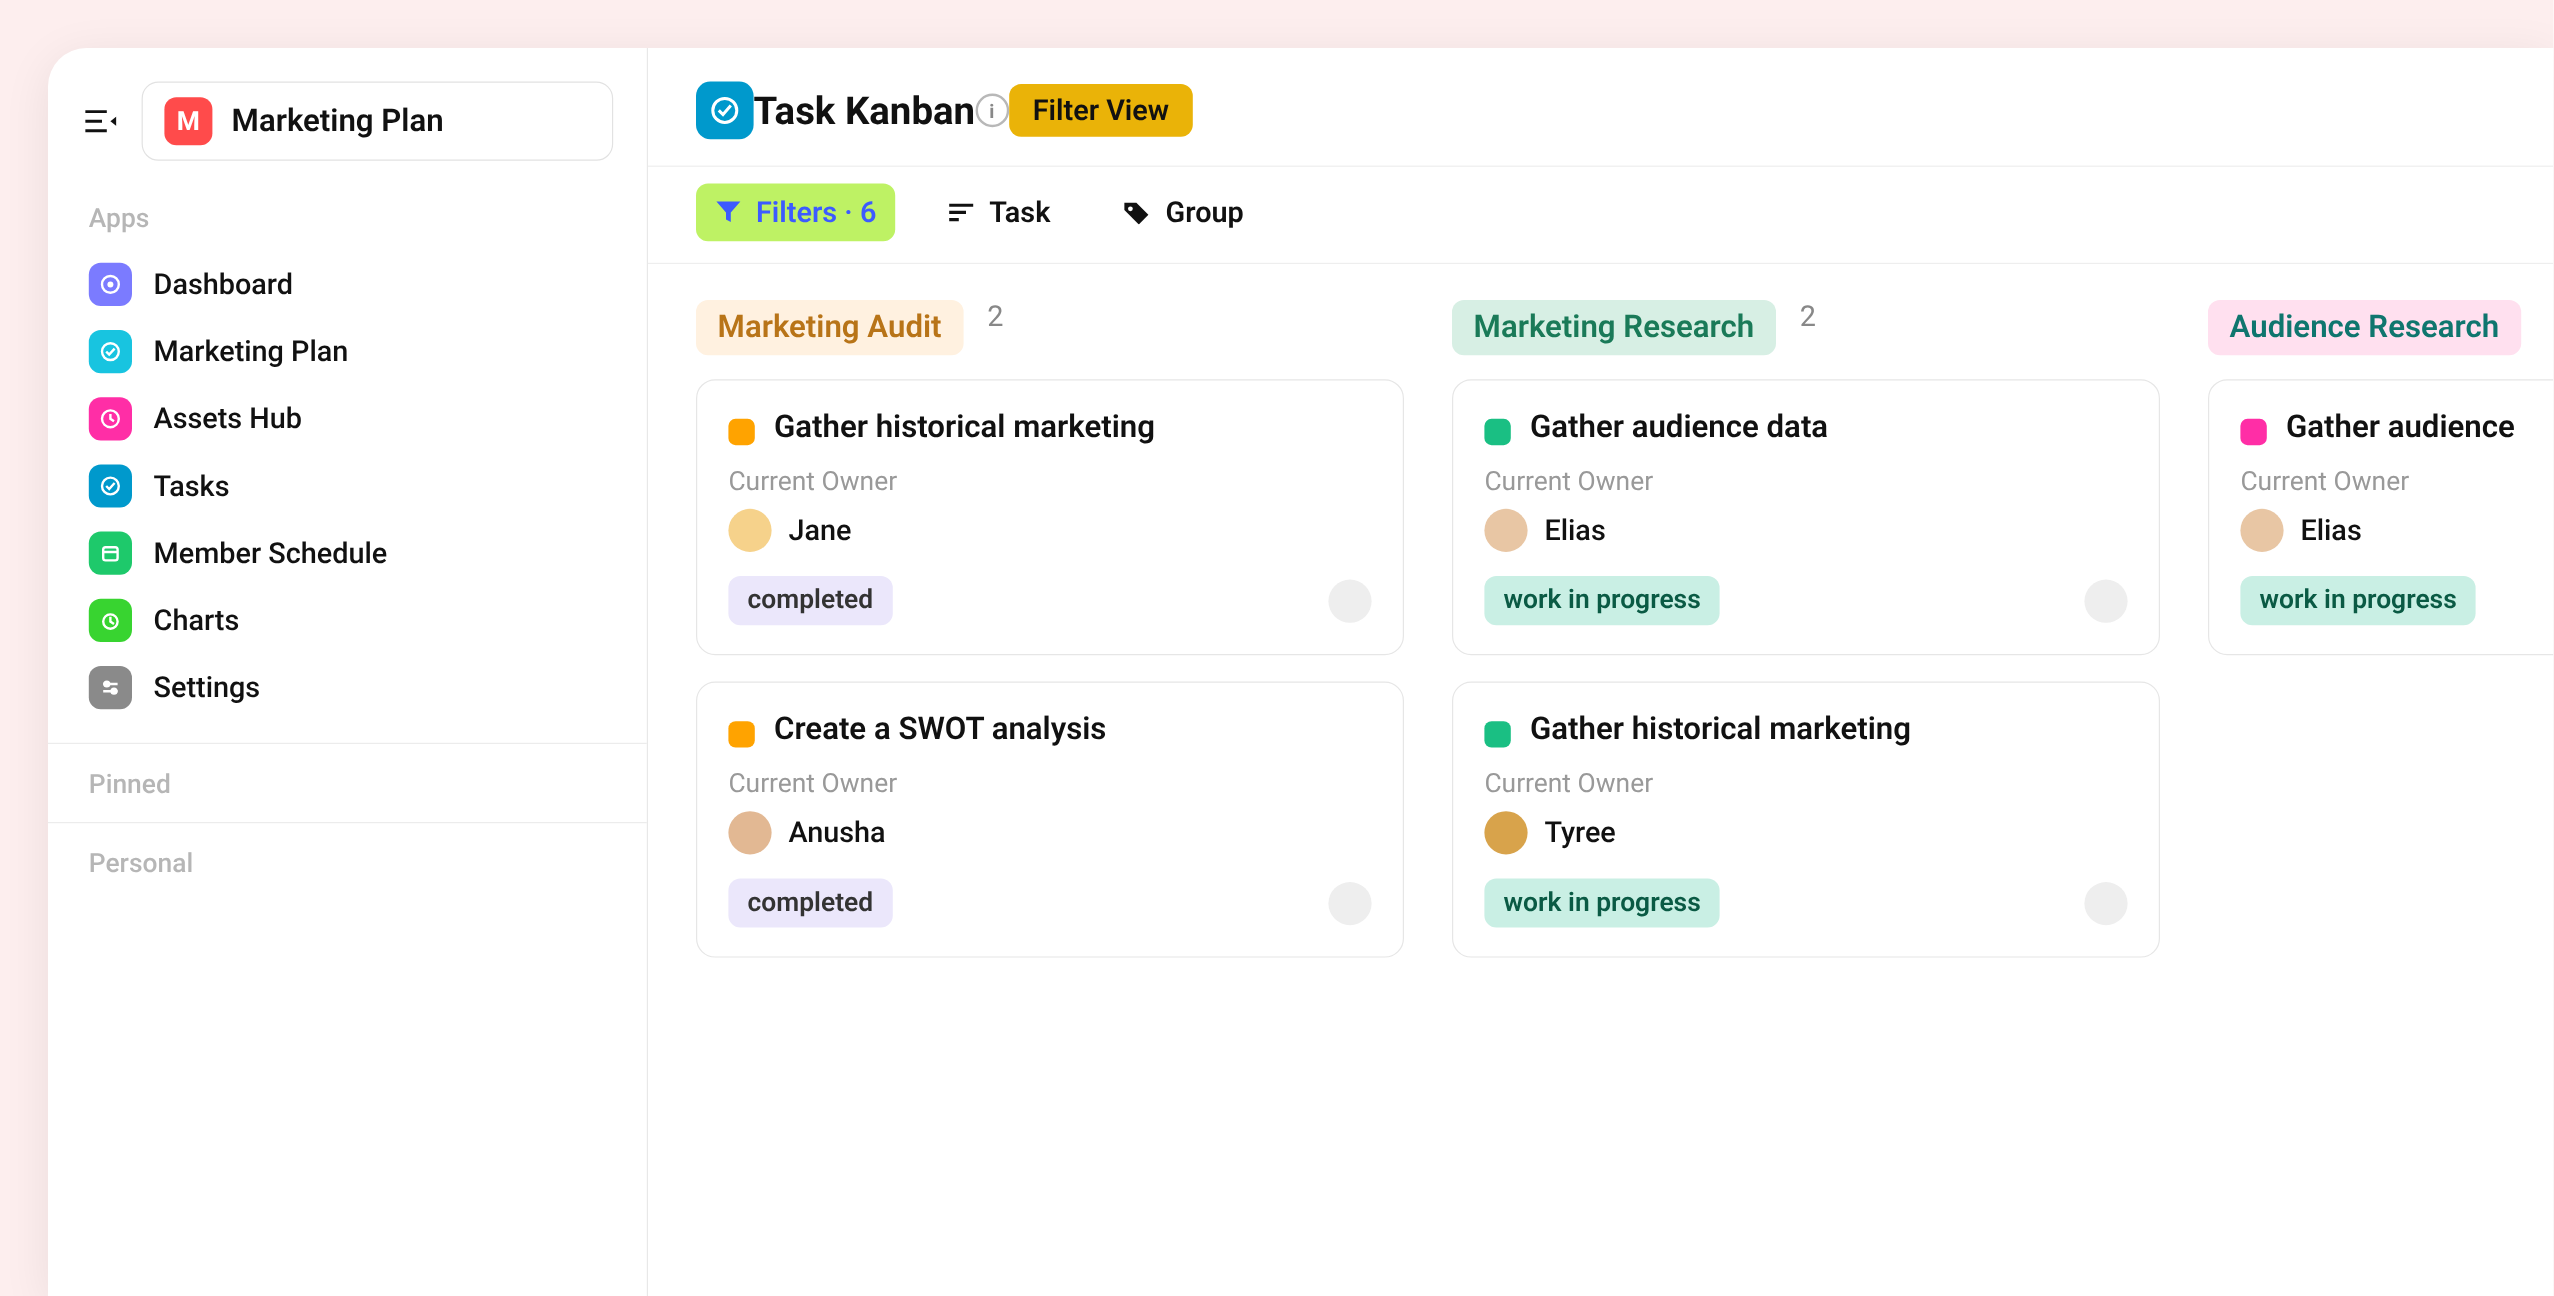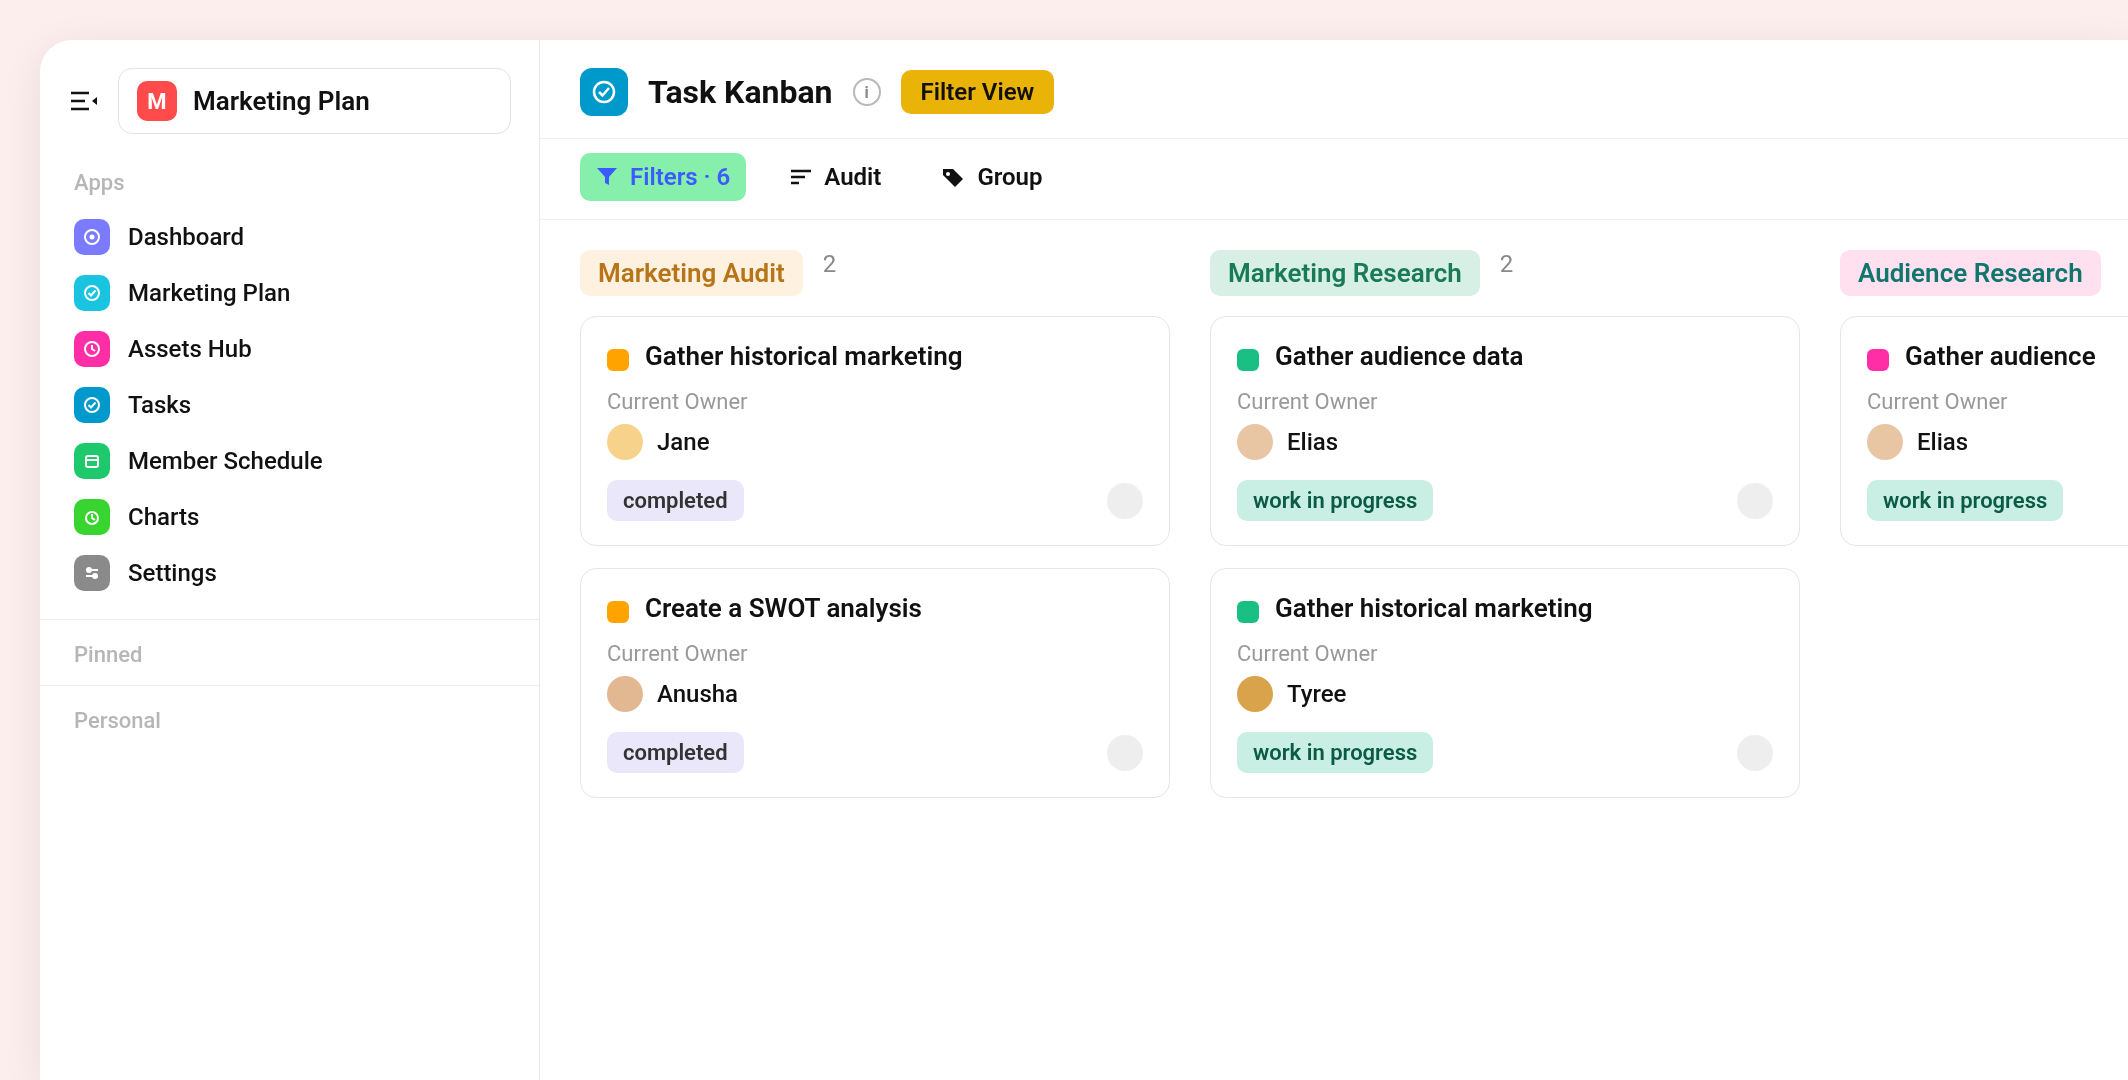--- a/index.html
+++ b/index.html
@@ -10,28 +10,28 @@
   .collapse-icon { width: 32px; height: 32px; display:flex; align-items:center; justify-content:center; color:#111; }
   .workspace-pill { flex:1; display:flex; align-items:center; gap:16px; border:1px solid #e2e2e2; border-radius: 14px; padding: 12px 18px; }
   .workspace-icon { width:40px; height:40px; border-radius:10px; background:#ff4b4b; color:#fff; font-weight:700; font-size:22px; display:flex; align-items:center; justify-content:center;}
   .workspace-title { font-size: 26px; font-weight:600; color:#111; }
   .section-label { font-size: 22px; color:#b6b6b6; font-weight:500; margin: 22px 0 14px 6px;}
   .nav-item { display:flex; align-items:center; gap:18px; padding:10px 6px; border-radius:10px; cursor:pointer;}
   .nav-icon { width:36px; height:36px; border-radius:10px; display:flex; align-items:center; justify-content:center; flex-shrink:0;}
   .nav-label { font-size:24px; font-weight:500; color:#111;}
   .divider { height:1px; background:#ececec; margin: 18px -28px;}
   .main { flex:1; display:flex; flex-direction:column; overflow:hidden; }
-  .header { display:flex; align-items:center; gap:20px; padding: 28px 40px 22px 40px;}
+  .header { display:flex; align-items:center; padding: 28px 40px 22px 40px;}
   .header-icon { width:48px; height:48px; border-radius:12px; background:#0099cc; color:#fff; display:flex; align-items:center; justify-content:center;}
   .header-title { font-size:32px; font-weight:700; color:#111;}
   .info-icon { width:28px; height:28px; border:2px solid #b8b8b8; border-radius:50%; display:flex; align-items:center; justify-content:center; font-size:16px; color:#888; font-weight:700;}
   .filter-view-badge { background:#eab308; color:#111; font-size:24px; font-weight:600; padding:8px 20px; border-radius:10px;}
   .toolbar { display:flex; align-items:center; gap:28px; padding: 14px 40px 18px 40px; border-top:1px solid #eee; border-bottom:1px solid #eee;}
   .tb-item { display:flex; align-items:center; gap:12px; font-size:24px; font-weight:600; color:#111; padding:10px 16px; border-radius:10px; cursor:pointer;}
-  .tb-item.active { background:#86efac; color:#3c5bff; }
+  .tb-item.active { background:#bef264; color:#3c5bff; }
   .tb-item.active svg { color:#3c5bff; }
   .board { display:flex; gap:40px; padding: 30px 0 30px 40px; overflow:hidden;}
   .column { width: 590px; flex-shrink:0; }
   .col-header { display:flex; gap:20px; margin-bottom:20px;}
   .col-title { font-size:26px; font-weight:600; padding:8px 18px; border-radius:10px;}
   .col-count { font-size:24px; color:#888;}
   .card { border:1px solid #e6e6e6; border-radius:16px; padding:24px 26px; margin-bottom:22px; background:#fff;}
   .card-title-row { display:flex; align-items:flex-end; gap:16px; margin-bottom:18px;}
   .status-dot { width:22px; height:22px; border-radius:6px; flex-shrink:0;}
   .card-title { font-size:26px; font-weight:600; color:#111; white-space:nowrap; overflow:hidden; text-overflow:ellipsis;}
@@ -158,21 +158,21 @@
             <path d="M1 1 H21 L13 10 V18 L9 16 V10 Z"></path>
           </svg>
         <span>Filters · 6</span>
       </div>
       <div class="tb-item">
         <svg width="22" height="18" viewBox="0 0 22 18" stroke="currentColor" stroke-width="2.6">
             <line x1="1" y1="3" x2="21" y2="3"></line>
             <line x1="1" y1="9" x2="15" y2="9"></line>
             <line x1="1" y1="15" x2="9" y2="15"></line>
           </svg>
-        <span>Audit</span>
+        <span>Task</span>
       </div>
       <div class="tb-item">
         <svg width="24" height="20" viewBox="0 0 24 20" fill="currentColor">
             <path d="M2 2 L12 2 L22 12 L14 20 L2 8 Z"></path>
             <circle cx="7" cy="7" r="2" fill="#fff"></circle>
           </svg>
         <span>Group</span>
       </div>
     </div>
 

